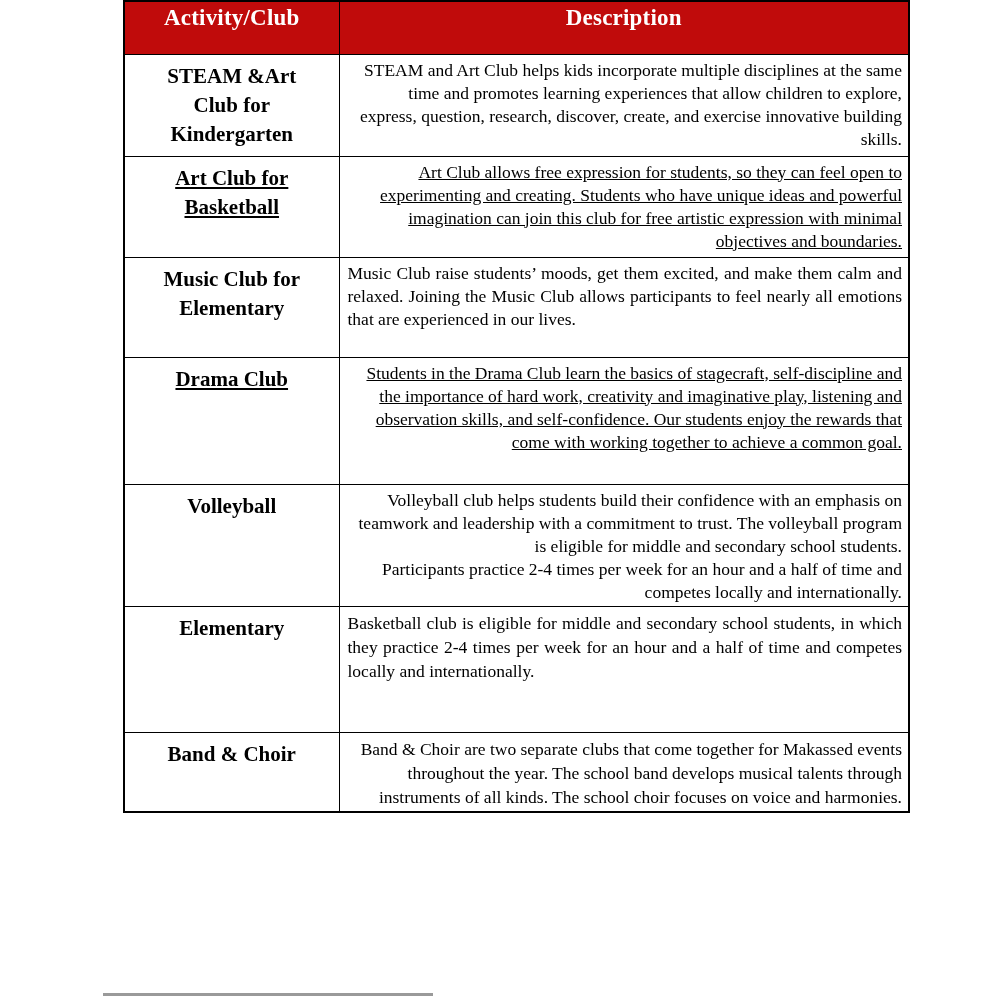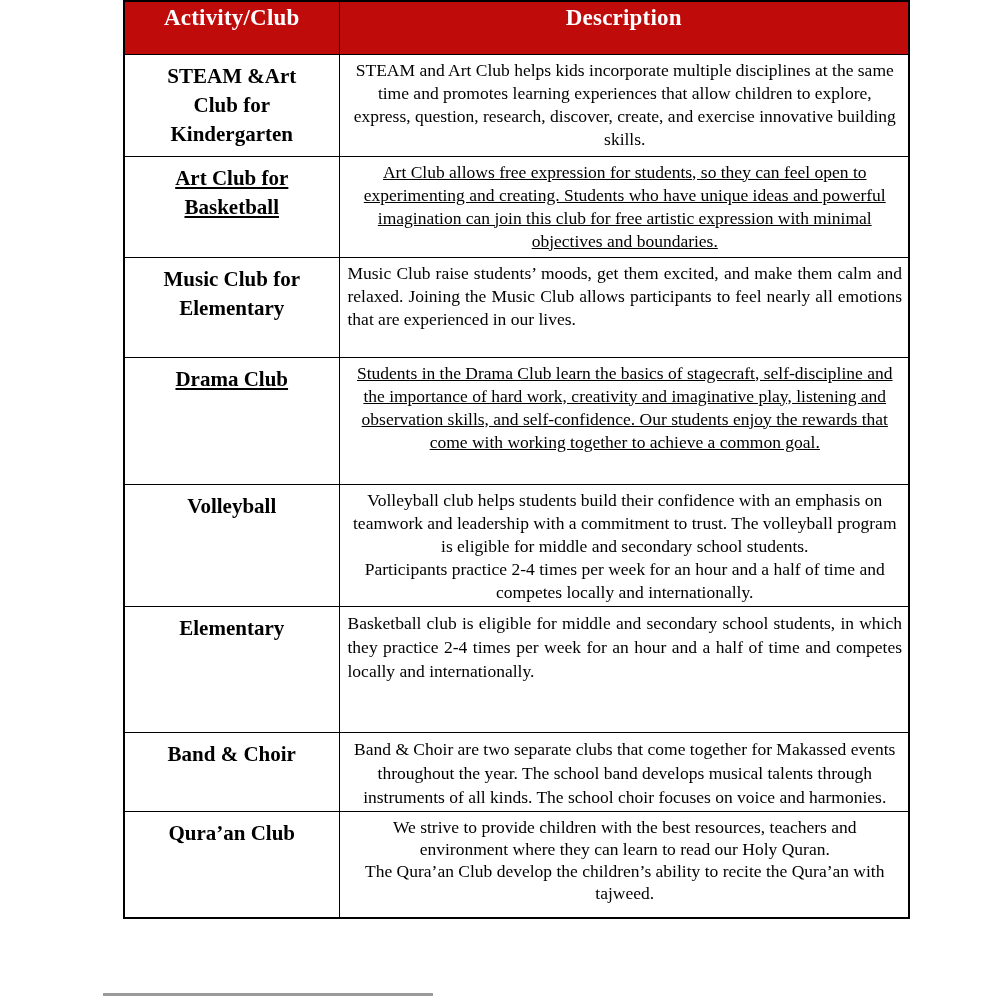--- a/index.html
+++ b/index.html
@@ -52,21 +52,21 @@
     text-align: center;
     padding: 7px 4px 0 4px;
     line-height: 29px;
     white-space: pre-line;
   }
   td.desc-cell {
     font-size: 17.5px;
     padding: 4px 6px 2px 8px;
     line-height: 23px;
     white-space: pre-line;
-    text-align: center;
+    text-align: right;
   }
   td.desc-cell.justify { text-align: justify; }
   td.desc-cell.lh-tight  { line-height: 24px; }
   td.desc-cell.lh-medium { line-height: 22px; }
 
   
   tbody tr:nth-child(1) { height: 102px; }
   tbody tr:nth-child(2) { height: 101px; text-decoration: underline; }
   tbody tr:nth-child(3) { height: 100px; }
   tbody tr:nth-child(4) { height: 127px; text-decoration: underline; }
@@ -127,21 +127,16 @@
 Participants practice 2-4 times per week for an hour and a half of time and competes locally and internationally.</td>
         </tr>
         <tr>
           <td class="activity-cell">Elementary</td>
           <td class="desc-cell justify lh-tight">Basketball club is eligible for middle and secondary school students, in which they practice 2-4 times per week for an hour and a half of time and competes locally and internationally.</td>
         </tr>
         <tr>
           <td class="activity-cell">Band &amp; Choir</td>
           <td class="desc-cell lh-tight">Band &amp; Choir are two separate clubs that come together for Makassed events throughout the year. The school band develops musical talents through instruments of all kinds. The school choir focuses on voice and harmonies.</td>
         </tr>
-        <tr>
-          <td class="activity-cell">Qura’an Club</td>
-          <td class="desc-cell lh-medium">We strive to provide children with the best resources, teachers and environment where they can learn to read our Holy Quran.
-The Qura’an Club develop the children’s ability to recite the Qura’an with tajweed.</td>
-        </tr>
       </tbody>
   </table>
   <div class="shadow-bar"></div>
 </div>
 
 </body></html>

